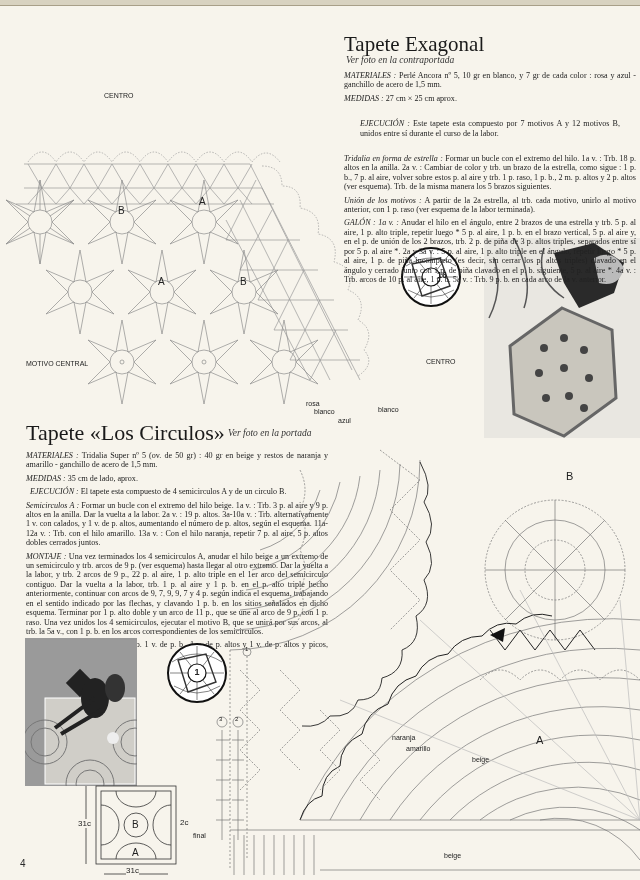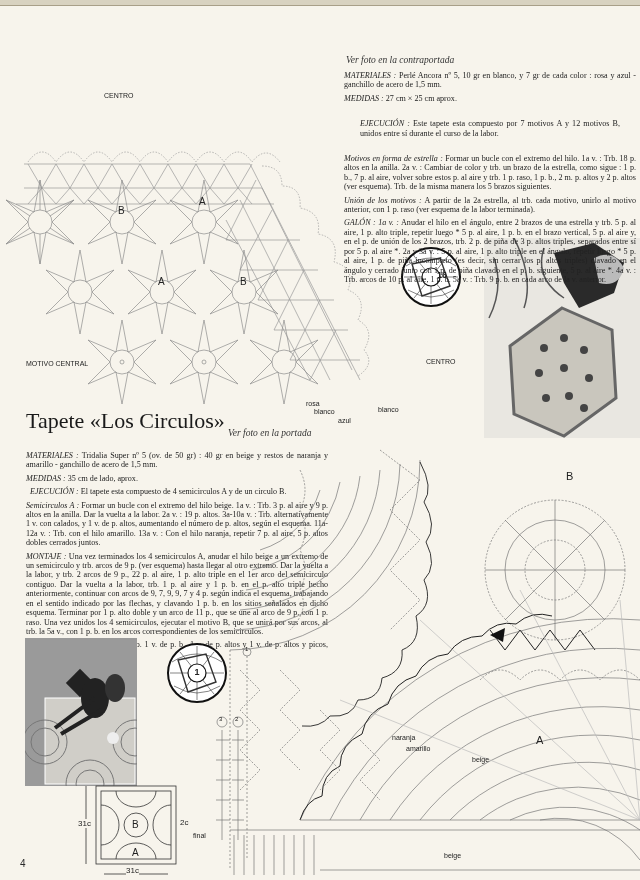--- a/index.html
+++ b/index.html
@@ -123,31 +123,32 @@
         <circle cx="55" cy="135" r="4"></circle>
           <circle cx="80" cy="130" r="4"></circle>
           <circle cx="105" cy="140" r="4"></circle>
         <circle cx="62" cy="160" r="4"></circle>
           <circle cx="85" cy="158" r="4"></circle>
           <circle cx="100" cy="170" r="4"></circle>
       </g>
     </svg>
   </div>
 
+  <div class="abs title" style="left:344px;top:32px;">Tapete Exagonal</div>
   <div class="abs subtitle" style="left:346px;top:55px;">Ver foto en la contraportada</div>
   <div class="abs para" style="left:344px;top:67px;width:292px;">
     <p><span class="lbl">MATERIALES :</span> <span>Perlé Ancora nº 5, 10 gr en blanco, y 7 gr de cada color : rosa y azul - ganchillo de acero de 1,5 mm.</span></p>
     <p><span class="lbl">MEDIDAS :</span> <span>27 cm × 25 cm aprox.</span></p>
     <p style="margin:16px;"><span class="lbl">EJECUCIÓN :</span> <span>Este tapete esta compuesto por 7 motivos A y 12 motivos B, unidos entre sí durante el curso de la labor.</span></p>
-    <p><span class="lbl">Motivos en forma de estrella :</span> <span>Formar un bucle con el extremo del hilo. 1a v. : Trb. 18 p. altos en la anilla. 2a v. : Cambiar de color y trb. un brazo de la estrella, como sigue : 1 p. b., 7 p. al aire, volver sobre estos p. al aire y trb. 1 p. raso, 1 p. b., 2 m. p. altos y 2 p. altos (ver esquema). Trb. de la misma manera los 5 brazos siguientes.</span></p>
+    <p><span class="lbl">Tridalia en forma de estrella :</span> <span>Formar un bucle con el extremo del hilo. 1a v. : Trb. 18 p. altos en la anilla. 2a v. : Cambiar de color y trb. un brazo de la estrella, como sigue : 1 p. b., 7 p. al aire, volver sobre estos p. al aire y trb. 1 p. raso, 1 p. b., 2 m. p. altos y 2 p. altos (ver esquema). Trb. de la misma manera los 5 brazos siguientes.</span></p>
     <p><span class="lbl">Unión de los motivos :</span> <span>A partir de la 2a estrella, al trb. cada motivo, unirlo al motivo anterior, con 1 p. raso (ver esquema de la labor terminada).</span></p>
     <p><span class="lbl">GALÓN : 1a v. :</span> <span>Anudar el hilo en el ángulo, entre 2 brazos de una estrella y trb. 5 p. al aire, 1 p. alto triple, repetir luego * 5 p. al aire, 1 p. b. en el brazo vertical, 5 p. al aire y, en el p. de unión de los 2 brazos, trb. 2 p. de piña de 3 p. altos triples, separados entre sí por 5 p. al aire *. 2a y 3a v. : 5 p. al aire, 1 p. alto triple en el ángulo, repetir luego * 5 p. al aire, 1 p. de piña incompleto (es decir, sin cerrar los p. altos triples) clavado en el ángulo y cerrado junto con 1 p. de piña clavado en el p. b. siguiente, 5 p. al aire *. 4a v. : Trb. arcos de 10 p. al aire, 1 p. b. 5a v. : Trb. 9 p. b. en cada arco de la v. anterior.</span></p>
   </div>
 
-  <div class="abs title" style="left:26px;top:408px;font-size:22px;">Tapete «Los Circulos»</div>
+  <div class="abs title" style="left:26px;top:420px;font-size:22px;">Tapete «Los Circulos»</div>
   <div class="abs subtitle" style="left:228px;top:428px;">Ver foto en la portada</div>
   <div class="abs para" style="left:26px;top:447px;width:302px;">
     <p><span class="lbl">MATERIALES :</span> <span>Tridalia Super nº 5 (ov. de 50 gr) : 40 gr en beige y restos de naranja y amarillo - ganchillo de acero de 1,5 mm.</span></p>
     <p><span class="lbl">MEDIDAS :</span> <span>35 cm de lado, aprox.</span></p>
     <p style="margin:4px;"><span class="lbl">EJECUCIÓN :</span> <span>El tapete esta compuesto de 4 semicirculos A y de un circulo B.</span></p>
     <p><span class="lbl">Semicirculos A :</span> <span>Formar un bucle con el extremo del hilo beige. 1a v. : Trb. 3 p. al aire y 9 p. altos en la anilla. Dar la vuelta a la labor. 2a v. : 19 p. altos. 3a-10a v. : Trb. alternativamente 1 v. con calados, y 1 v. de p. altos, aumentando el número de p. altos, según el esquema. 11a-12a v. : Trb. con el hilo amarillo. 13a v. : Con el hilo naranja, repetir 7 p. al aire, 5 p. altos dobles cerrados juntos.</span></p>
     <p><span class="lbl">MONTAJE :</span> <span>Una vez terminados los 4 semicirculos A, anudar el hilo beige a un extremo de un semicirculo y trb. arcos de 9 p. (ver esquema) hasta llegar al otro extremo. Dar la vuelta a la labor, y trb. 2 arcos de 9 p., 22 p. al aire, 1 p. alto triple en el 1er arco del semicirculo contiguo. Dar la vuelta a la labor, trb. 1 p. al aire y 1 p. b. en el p. alto triple hecho anteriormente, continuar con arcos de 9, 7, 9, 9, 7 y 4 p. según indica el esquema, trabajando en el sentido indicado por las flechas, y clavando 1 p. b. en los sitios señalados en dicho esquema. Terminar por 1 p. alto doble y un arco de 11 p., que se une al arco de 9 p. con 1 p. raso. Una vez unidos los 4 semicirculos, ejecutar el motivo B, que se unirá por sus arcos, al trb. la 5a v., con 1 p. b. en los arcos correspondientes de los semicirculos.</span></p>
     <p><span class="lbl">GALÓN :</span> <span>Alrededor del tapete trb. 1 v. de p. b., 1 v. de p. altos y 1 v. de p. altos y picos, según el esquema.</span></p>
   </div>
 

